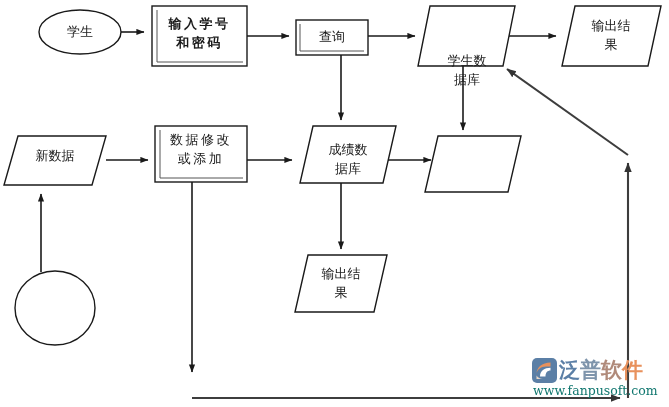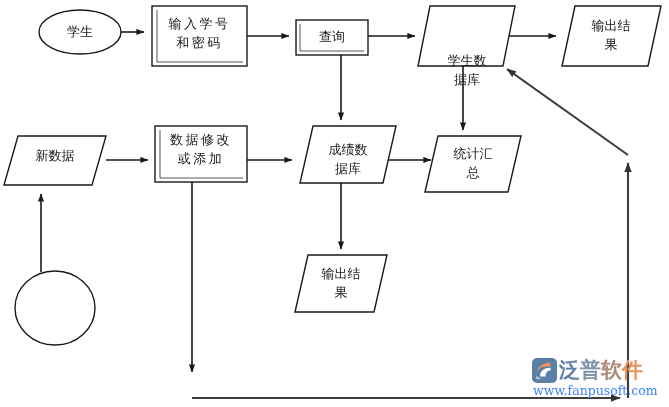--- a/index.html
+++ b/index.html
@@ -69,21 +69,21 @@
     letter-spacing: 0px;
     white-space: nowrap;
   }
   #watermark .wm-c1 { color: #5b7fa6; }
   #watermark .wm-c2 { color: #7e94ab; }
   #watermark .wm-c3 { color: #b08a7a; }
   #watermark .wm-c4 { color: #e8915c; }
   #watermark .wm-url {
     font-family: "DejaVu Serif", "Liberation Serif", serif;
     font-size: 12.5px;
-    color: #3b82f6;
+    color: #0f766e;
     letter-spacing: 0px;
     margin-top: -1px;
     margin-left: 1px;
     white-space: nowrap;
   }
 </style>
 </head>
 <body>
 
 <div id="canvas">
@@ -158,41 +158,39 @@
 
     <g stroke="#3d3d3d" stroke-width="2.1" fill="none">
       <line x1="192" y1="398" x2="620" y2="398" marker-end="url(#arrowthick)"></line>
       <line x1="628" y1="398" x2="628" y2="163" marker-end="url(#arrowthick)"></line>
       <line x1="628" y1="155" x2="507" y2="69" marker-end="url(#arrowthick)"></line>
     </g>
   </svg>
 
   <div class="node-label label-tight" style="left:40px;  top:11px;  width:80px;  height:42px;">学生</div>
 
-  <div class="node-label label-wide" style="left:152px; top:6px;   width:95px;  height:56px;">输入学号
+  <div class="node-label label-wide" style="left:152px; top:6px;   width:95px;  height:56px;font-weight:bold;">输入学号
 和密码</div>
 
   <div class="node-label label-tight" style="left:296px; top:20px;  width:72px;  height:35px;">查询</div>
 
   <div class="node-label label-tight" style="left:422px; top:6px;   width:90px;  height:60px;margin-top:35px;">学生数
 据库</div>
 
   <div class="node-label label-tight" style="left:566px; top:6px;   width:90px;  height:60px;">输出结
 果</div>
 
   <div class="node-label label-tight" style="left:10px;  top:136px; width:90px;  height:40px;">新数据</div>
 
   <div class="node-label label-wide" style="left:155px; top:126px; width:92px;  height:47px;border-radius:9px;">数据修改
 或添加</div>
 
   <div class="node-label label-tight" style="left:303px; top:126px; width:90px;  height:67px;">成绩数
 据库</div>
 
-  <div class="node-label label-tight" style="left:428px; top:136px; width:90px;  height:56px;">统计汇
-总</div>
 
   <div class="node-label label-tight" style="left:299px; top:255px; width:84px;  height:57px;">输出结
 果</div>
 
 
   <div id="watermark">
     <div class="wm-row">
       <div class="wm-mark">
         <svg width="25" height="25" viewBox="0 0 25 25" xmlns="http://www.w3.org/2000/svg">
           <rect x="0" y="0" width="25" height="25" rx="5" ry="5" fill="#5b7fa6"></rect>

